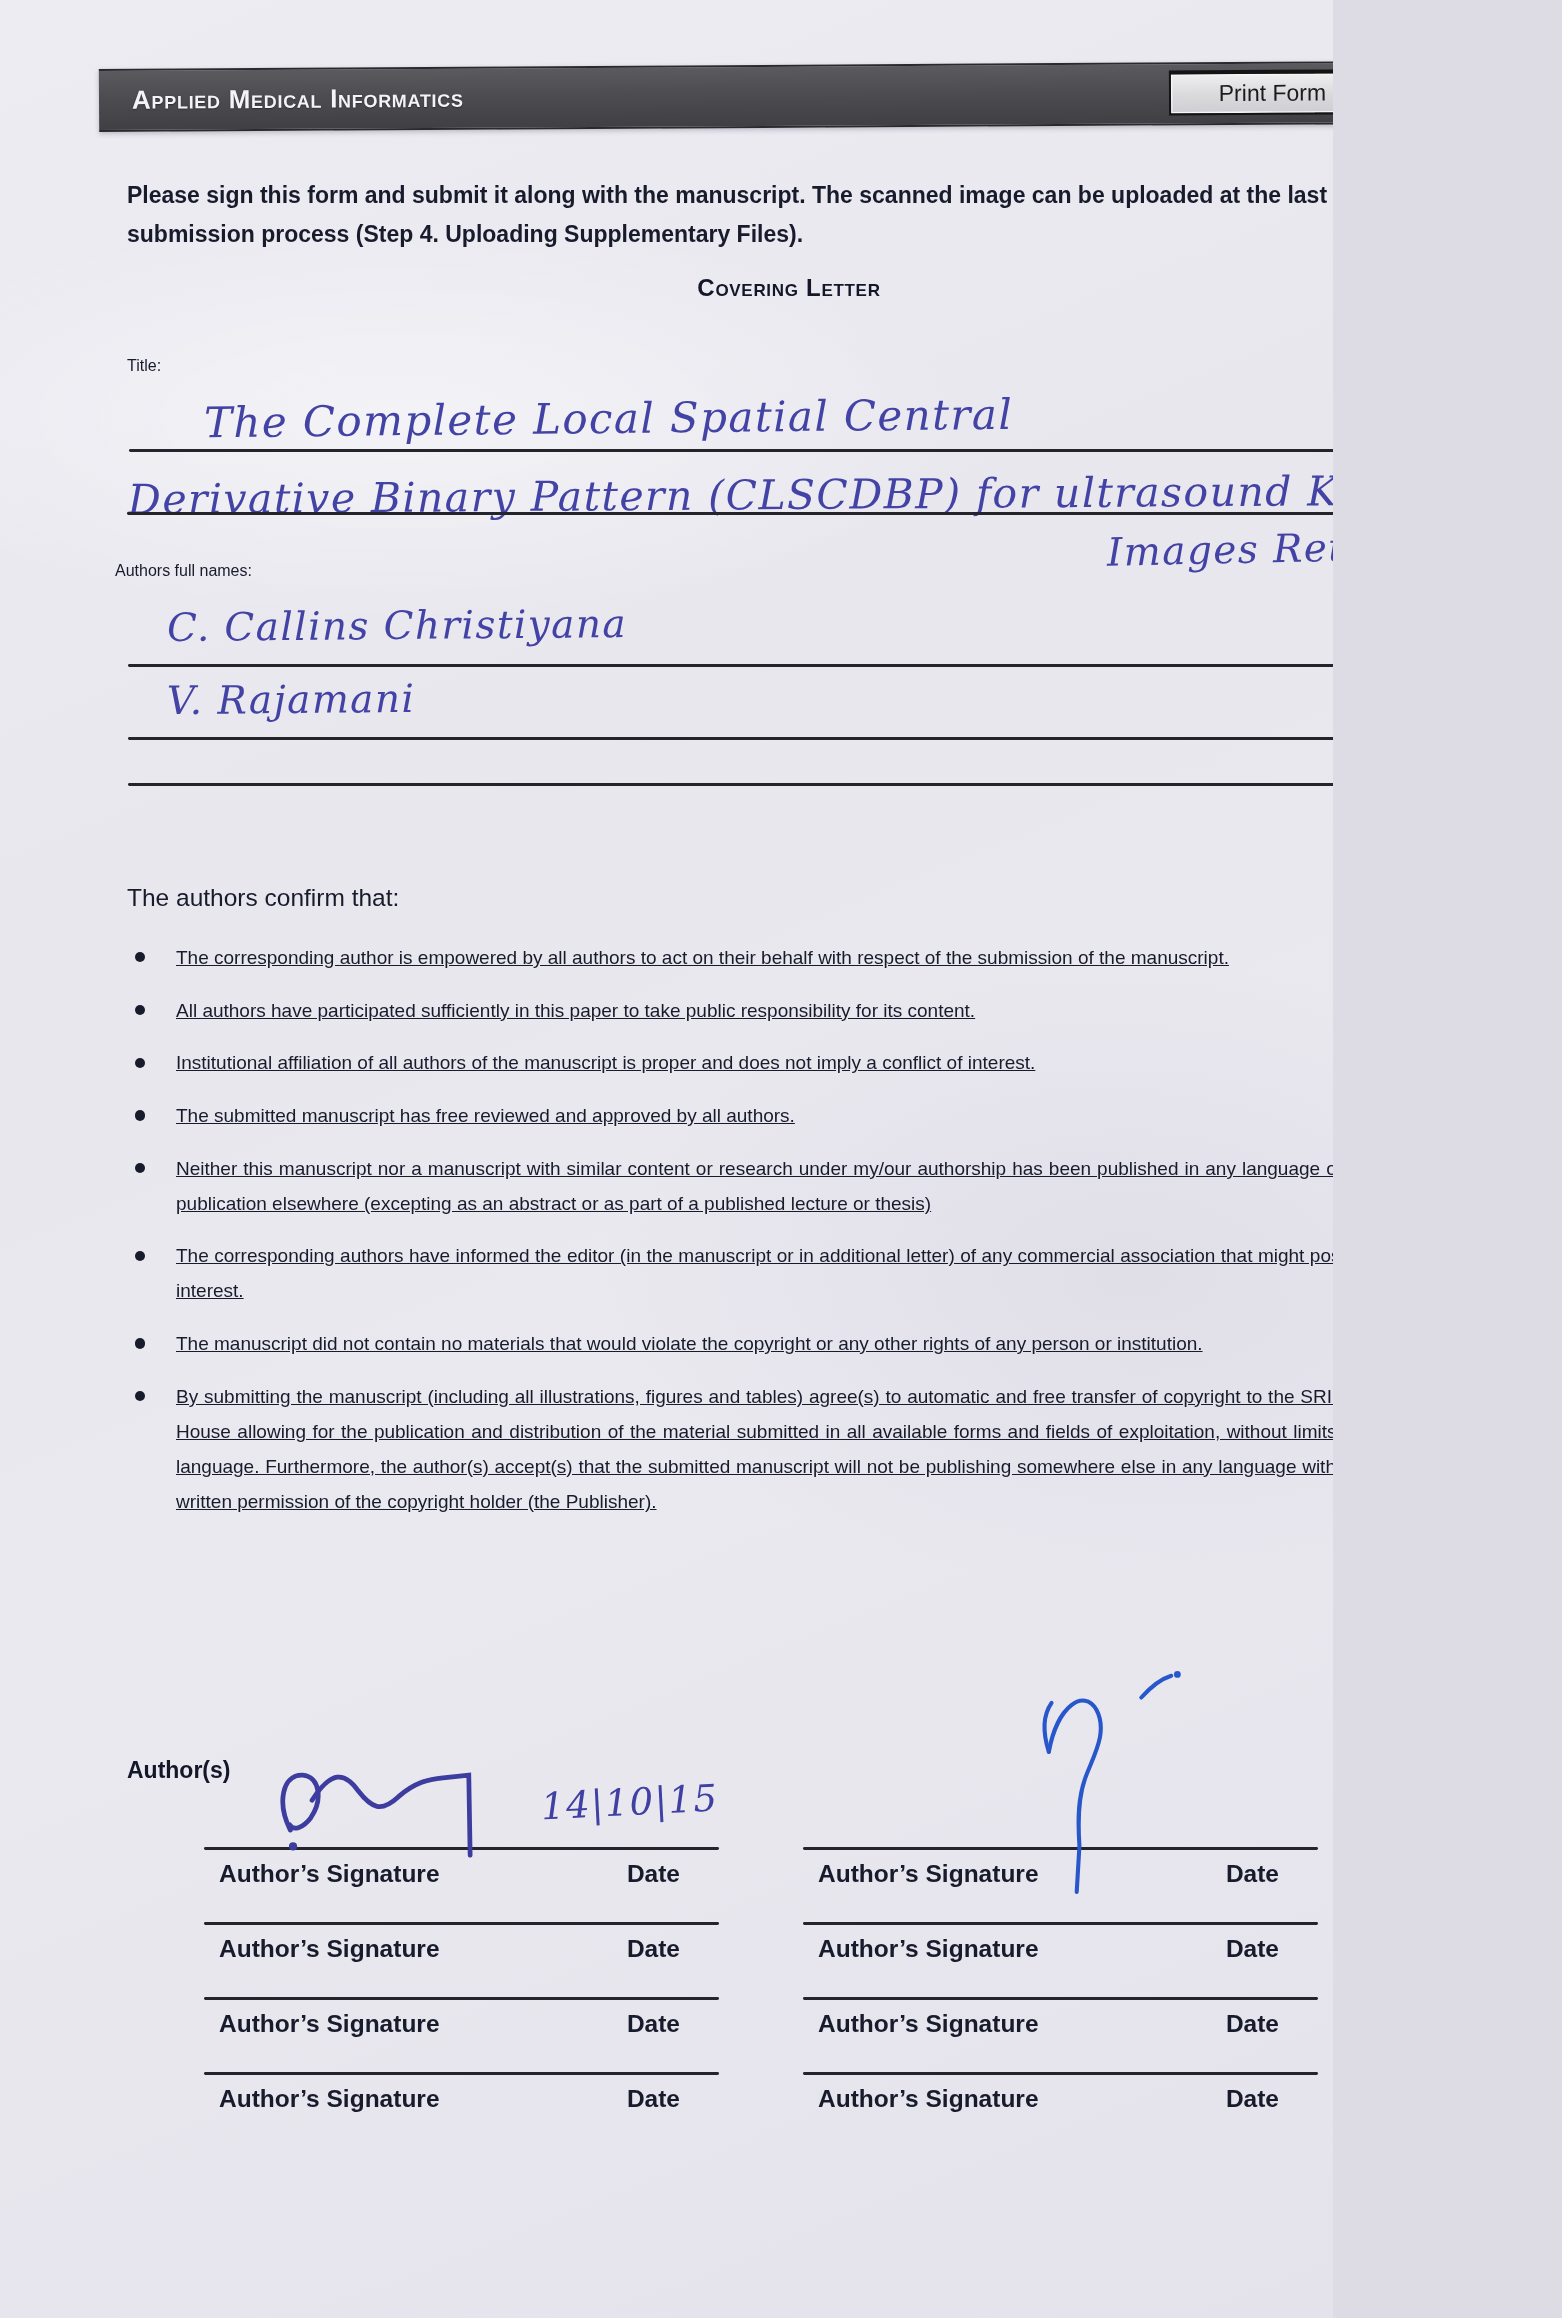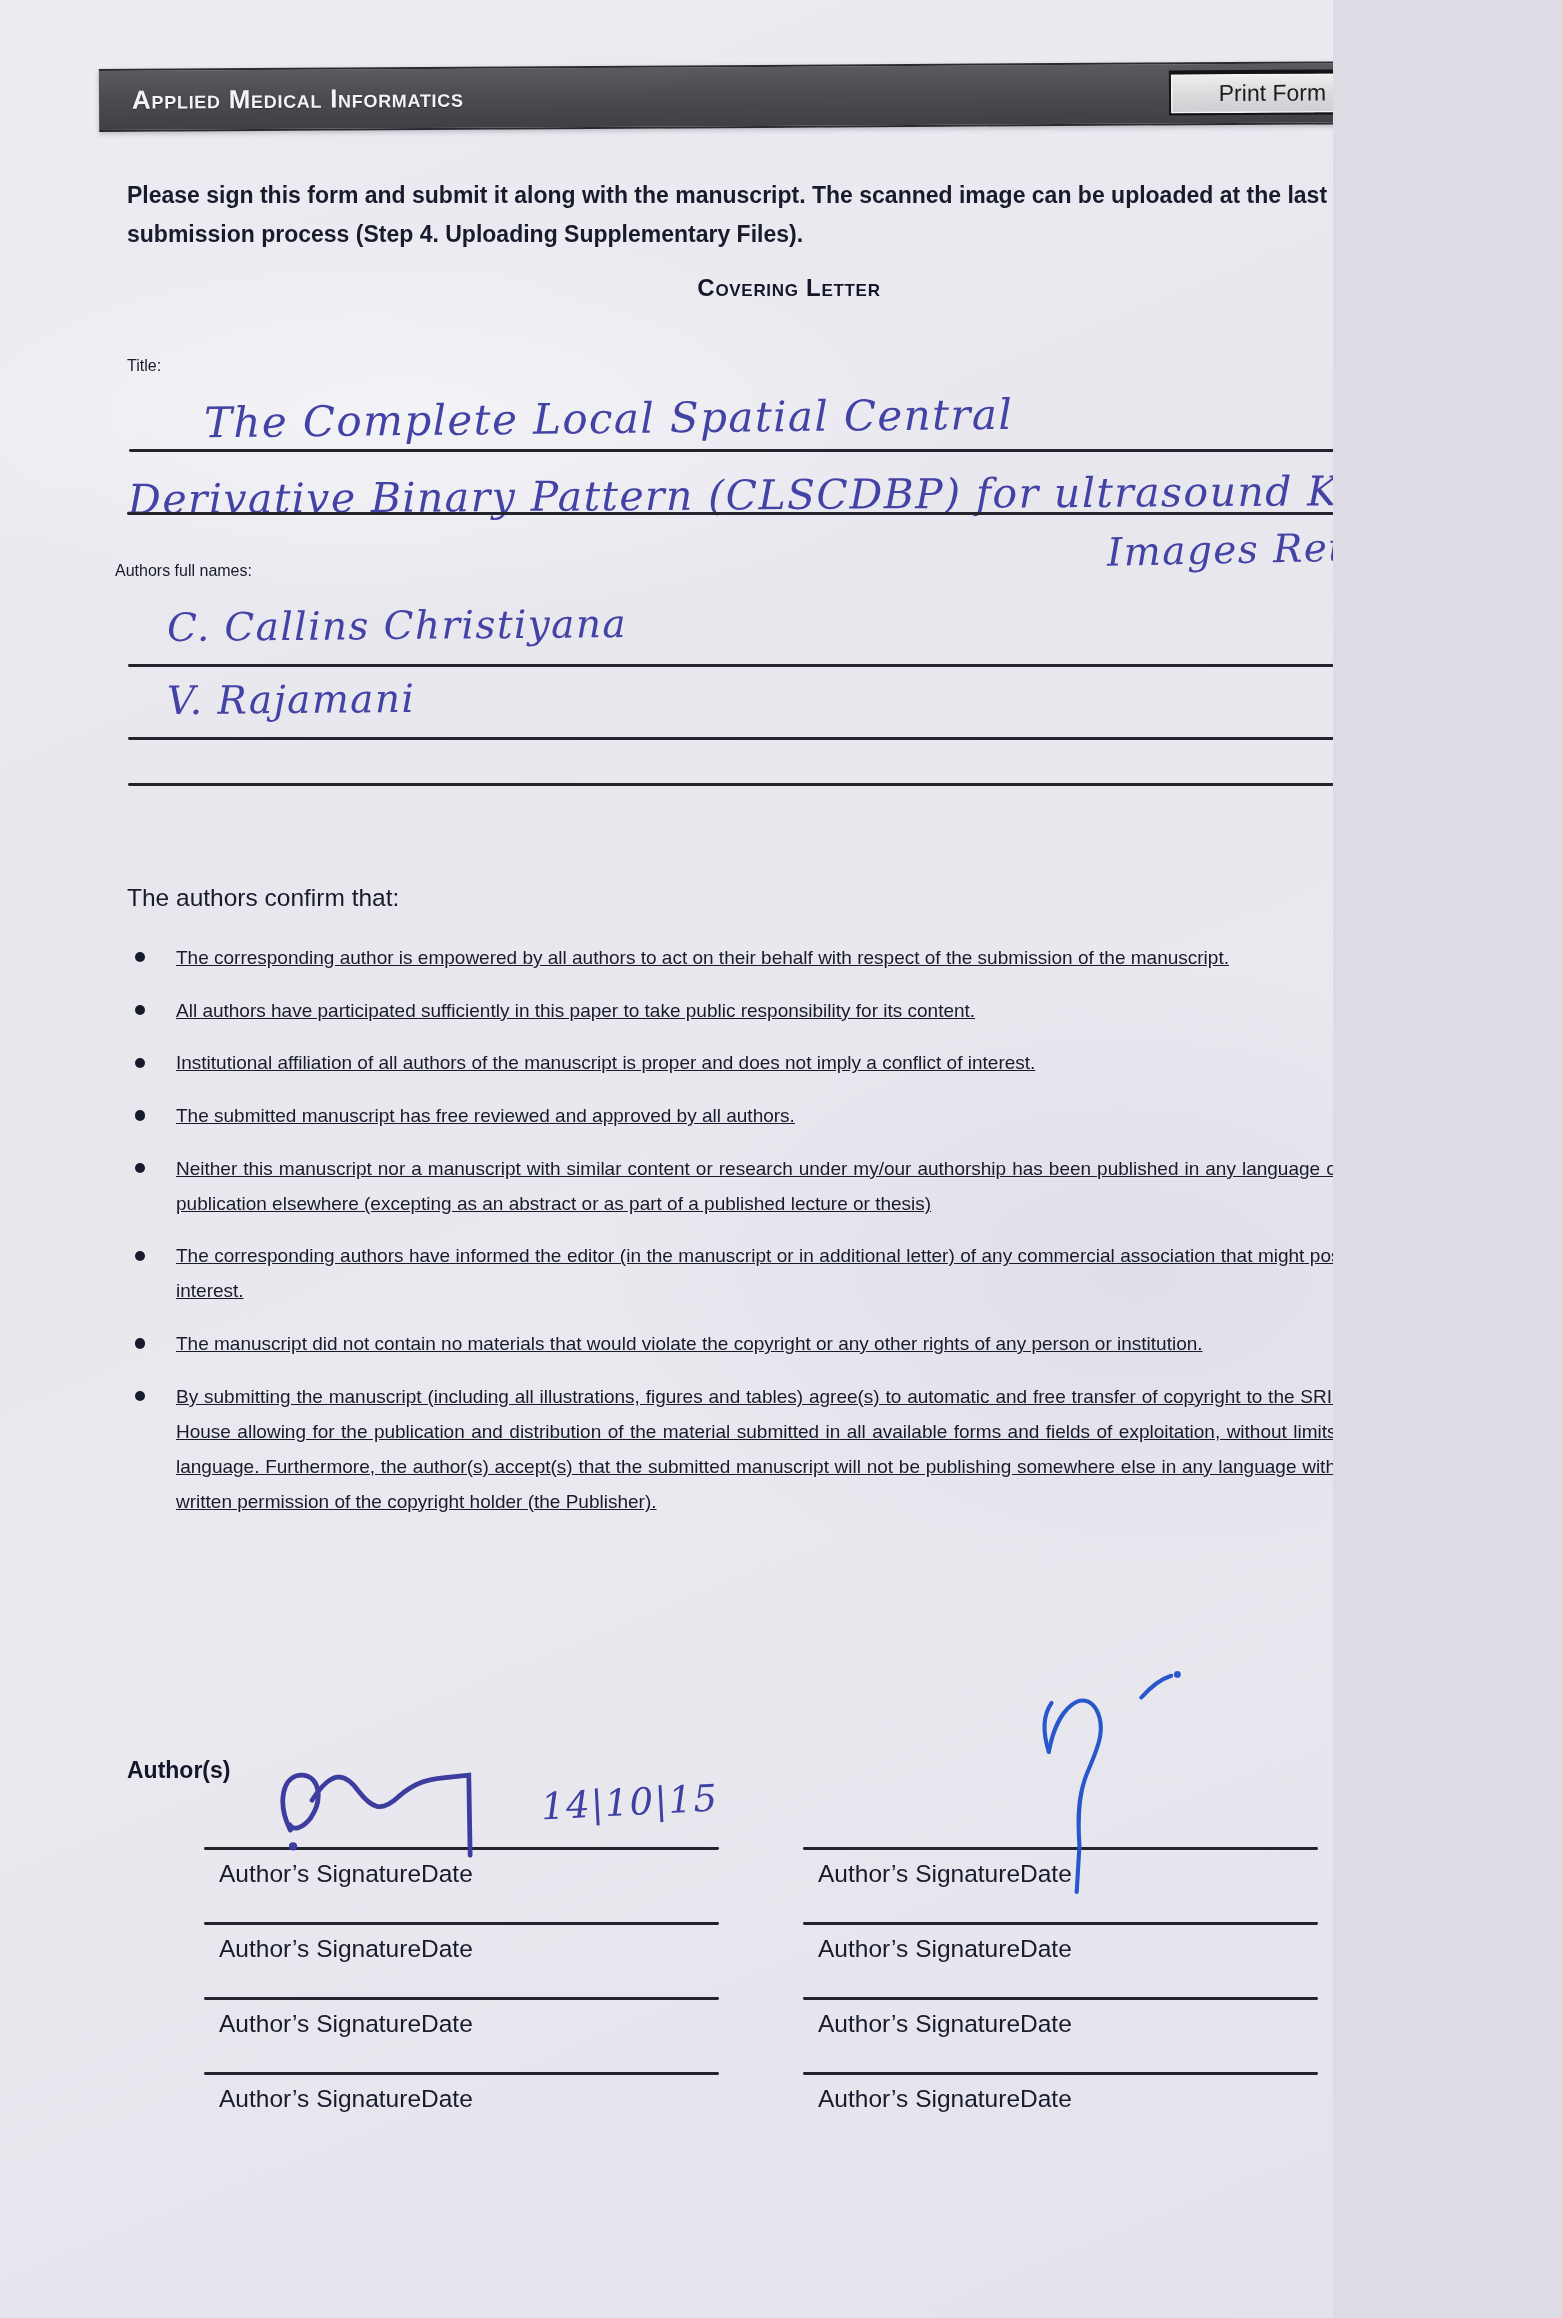--- a/index.html
+++ b/index.html
@@ -81,21 +81,21 @@
   .bullets li::before{
     content:"";position:absolute;left:8.2px;top:12.3px;
     width:10.2px;height:10.2px;border-radius:50%;background:#181b2c;
   }
   
   .authors-section-label{position:absolute;left:127px;top:1757px;font-size:23px;font-weight:bold;color:#14172a;}
   .sig-grid{position:absolute;left:204px;top:1847px;}
   .sig-row{display:flex;gap:84px;margin-bottom:34px;}
   .sig-block{width:515px;}
   .sig-line{height:3.4px;background:#23242c;border-radius:1.4px;}
-  .sig-labels{display:flex;padding:9.5px 39px 0 15px;}
+  .sig-labels{display:flex;justify-content:space-between;padding:9.5px 39px 0 15px;font-weight:bold;}
   .sig-labels span{font-size:24.5px;color:#181b2c;}
   .sig-svg{position:absolute;}
   .sig1{left:264px;top:1765px;}
   .sig2{left:989px;top:1670px;}
 </style>
 </head>
 <body>
 
 <div class="page">
 

